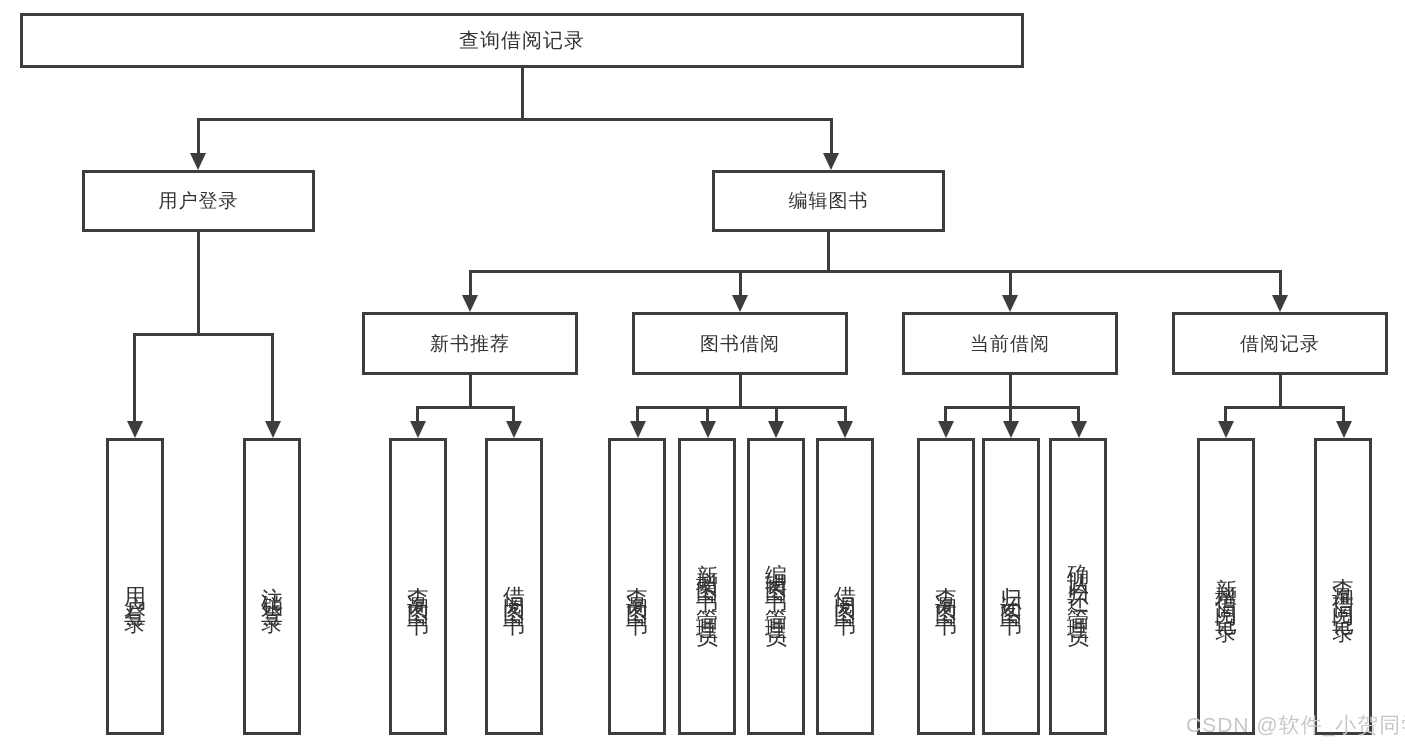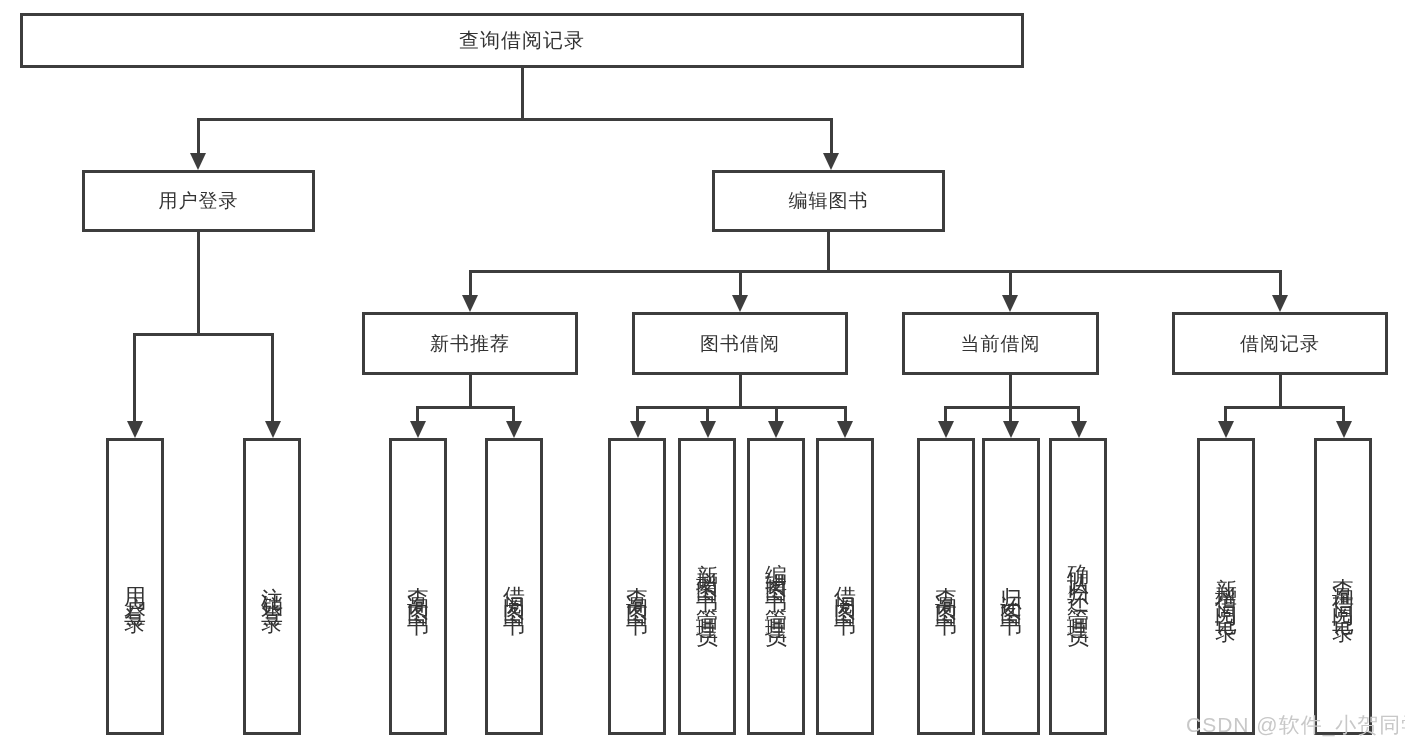--- a/index.html
+++ b/index.html
@@ -112,21 +112,21 @@
   <div class="arrow" style="left:1002px; top:295px;"></div>
   <div class="vline" style="left:1278.5px; top:270px; height:26px;"></div>
   <div class="arrow" style="left:1272px; top:295px;"></div>
 
   <div class="box" style="left:362px; top:312px; width:216px; height:63px;">
     <span class="hlabel">新书推荐</span>
   </div>
   <div class="box" style="left:632px; top:312px; width:216px; height:63px;">
     <span class="hlabel">图书借阅</span>
   </div>
-  <div class="box" style="left:902px; top:312px; width:197px; height:63px;">
+  <div class="box" style="left:902px; top:312px; width:216px; height:63px;">
     <span class="hlabel">当前借阅</span>
   </div>
   <div class="box" style="left:1172px; top:312px; width:216px; height:63px;">
     <span class="hlabel">借阅记录</span>
   </div>
 
   <div class="vline" style="left:468.5px; top:375px; height:31px;"></div>
   <div class="hline" style="left:416px; top:406px; width:99px;"></div>
   <div class="vline" style="left:416px; top:406px; height:15px;"></div>
   <div class="arrow" style="left:409.5px; top:421px;"></div>

